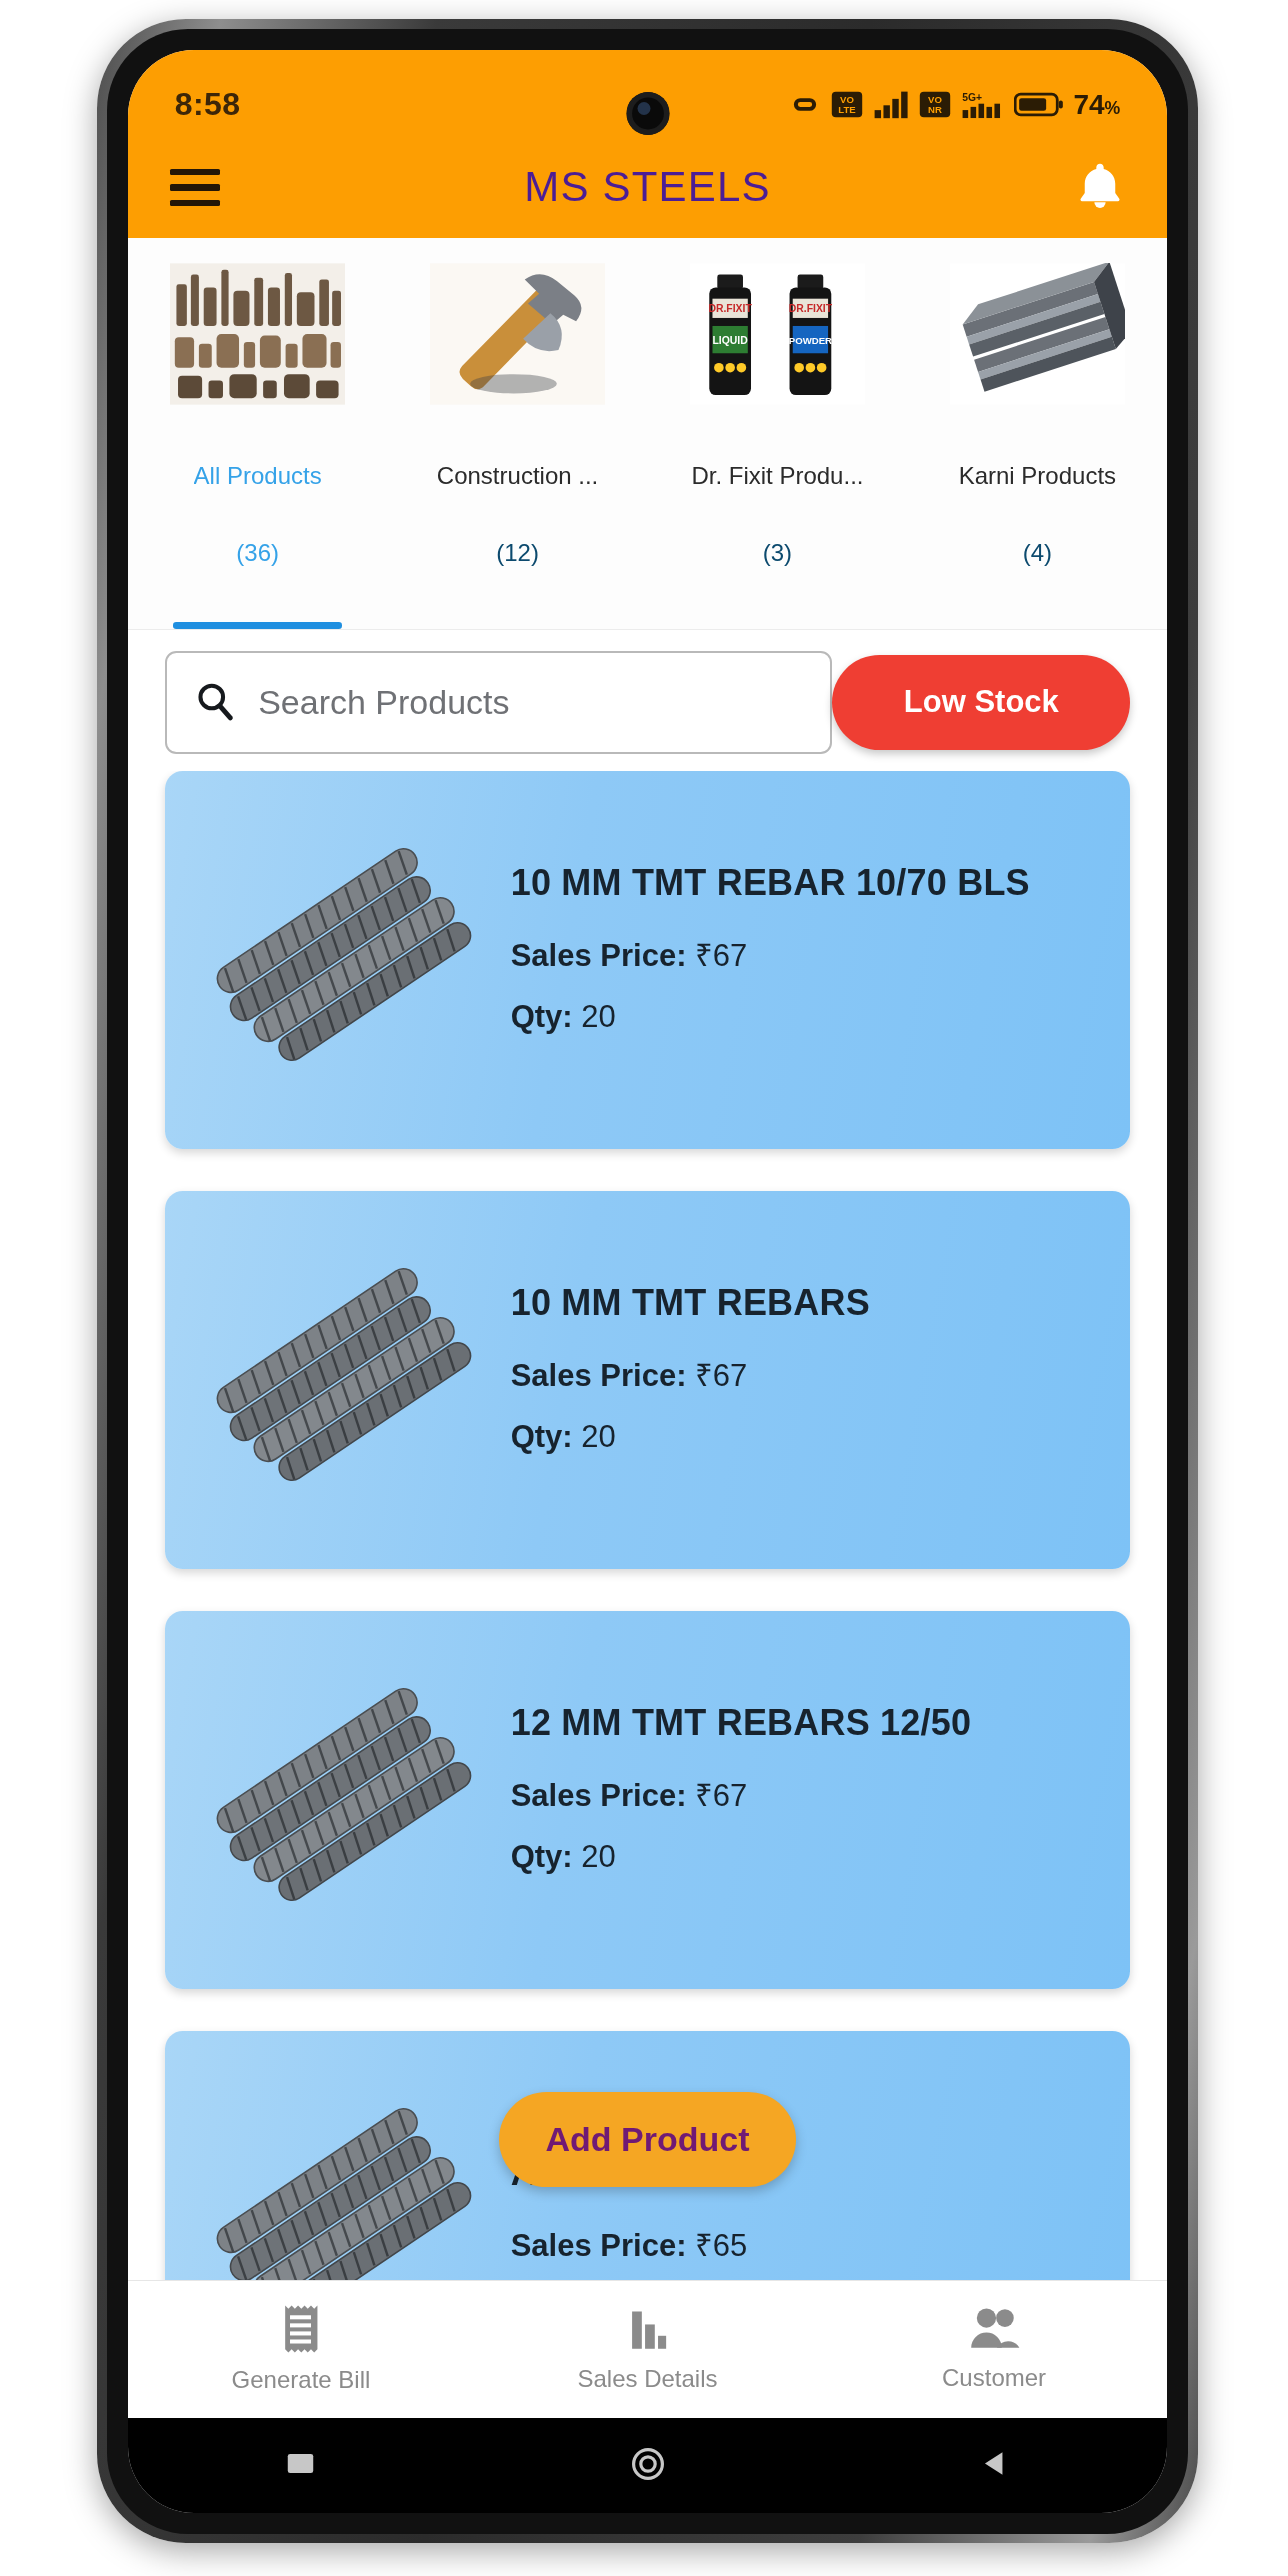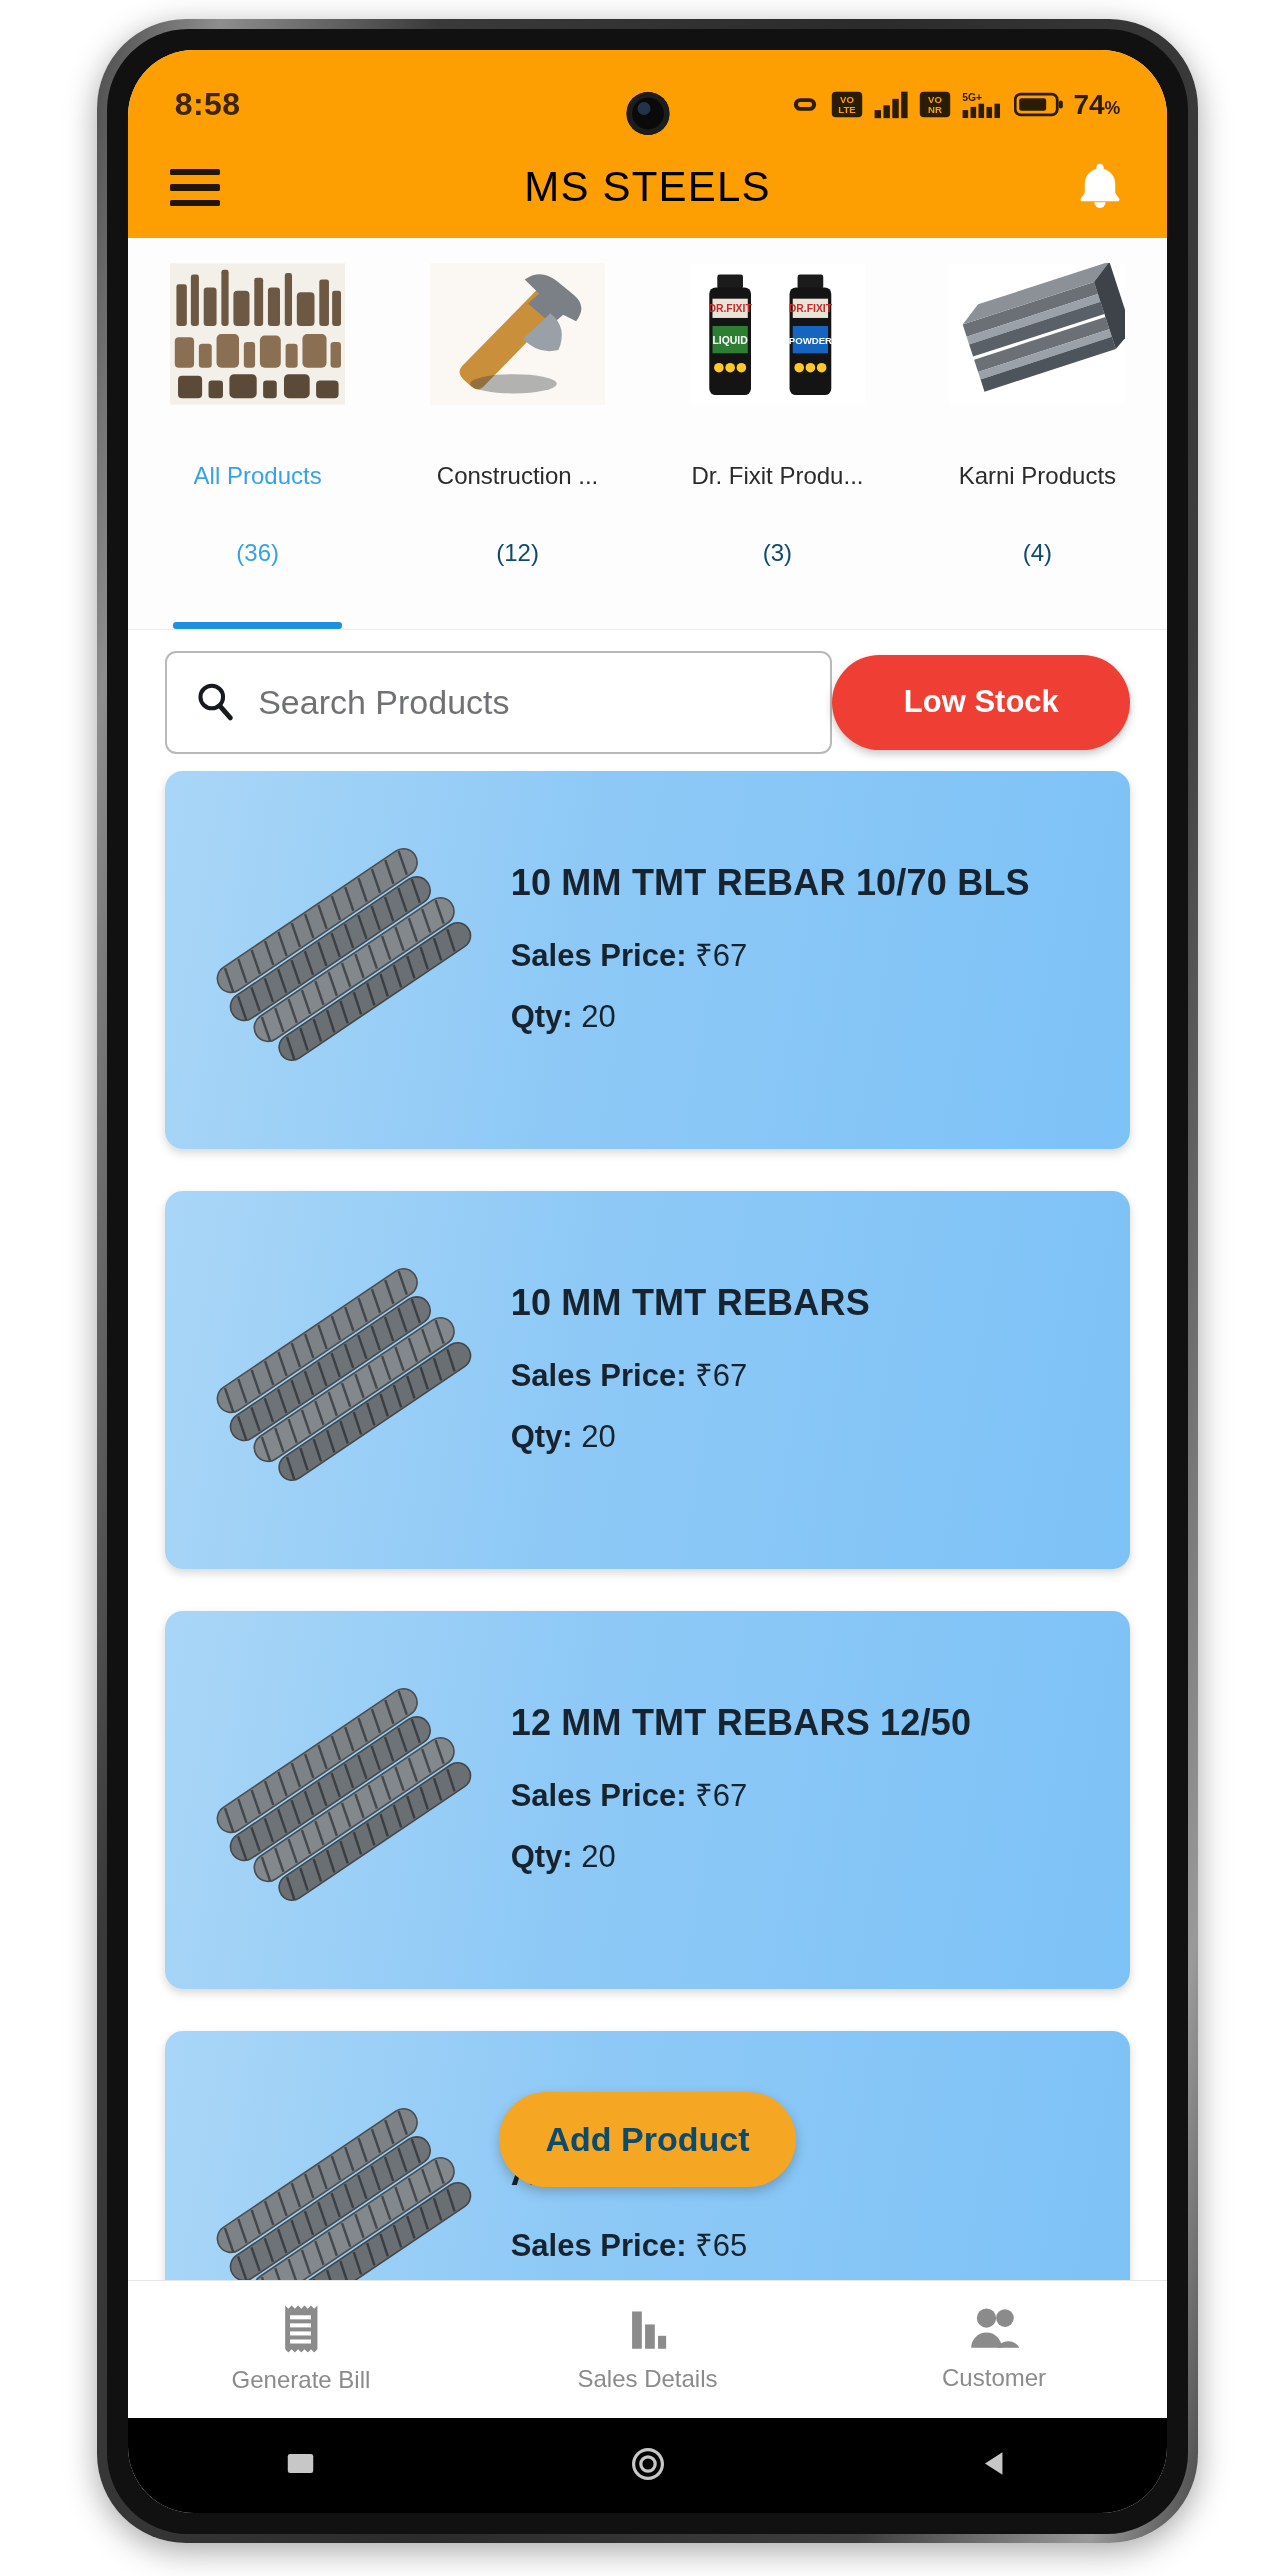--- a/index.html
+++ b/index.html
@@ -116,21 +116,21 @@
     height: 6.4px;
     background: #241607;
     border-radius: 1.6px;
     margin: 8.9px 0;
   }
   .app-title {
     position: absolute;
     left: 0; right: 0;
     text-align: center;
     font-size: 42px;
-    color: #000000;
+    color: #4c1d95;
     letter-spacing: 1.2px;
   }
   .bell { margin-left: auto; position: relative; z-index: 2; }
 
   
   .cats {
     background: #fdfdfd;
     display: flex;
     flex: none;
     padding: 11.3px 0 0 0;
@@ -241,21 +241,21 @@
   }
   .card-line .val { font-weight: normal; color: #17232e; }
 
   
   .fab {
     position: absolute;
     left: 50%;
     transform: translateX(-50%);
     bottom: 93px;
     background: #f5a623;
-    color: #0c4a6e;
+    color: #701a75;
     font-size: 34px;
     font-weight: bold;
     border: none;
     border-radius: 52px;
     padding: 0 47px;
     height: 95px;
     box-shadow: 0 4.8px 11.3px rgba(0,0,0,.22);
     cursor: pointer;
     z-index: 10;
     font-family: "Liberation Sans", sans-serif;

